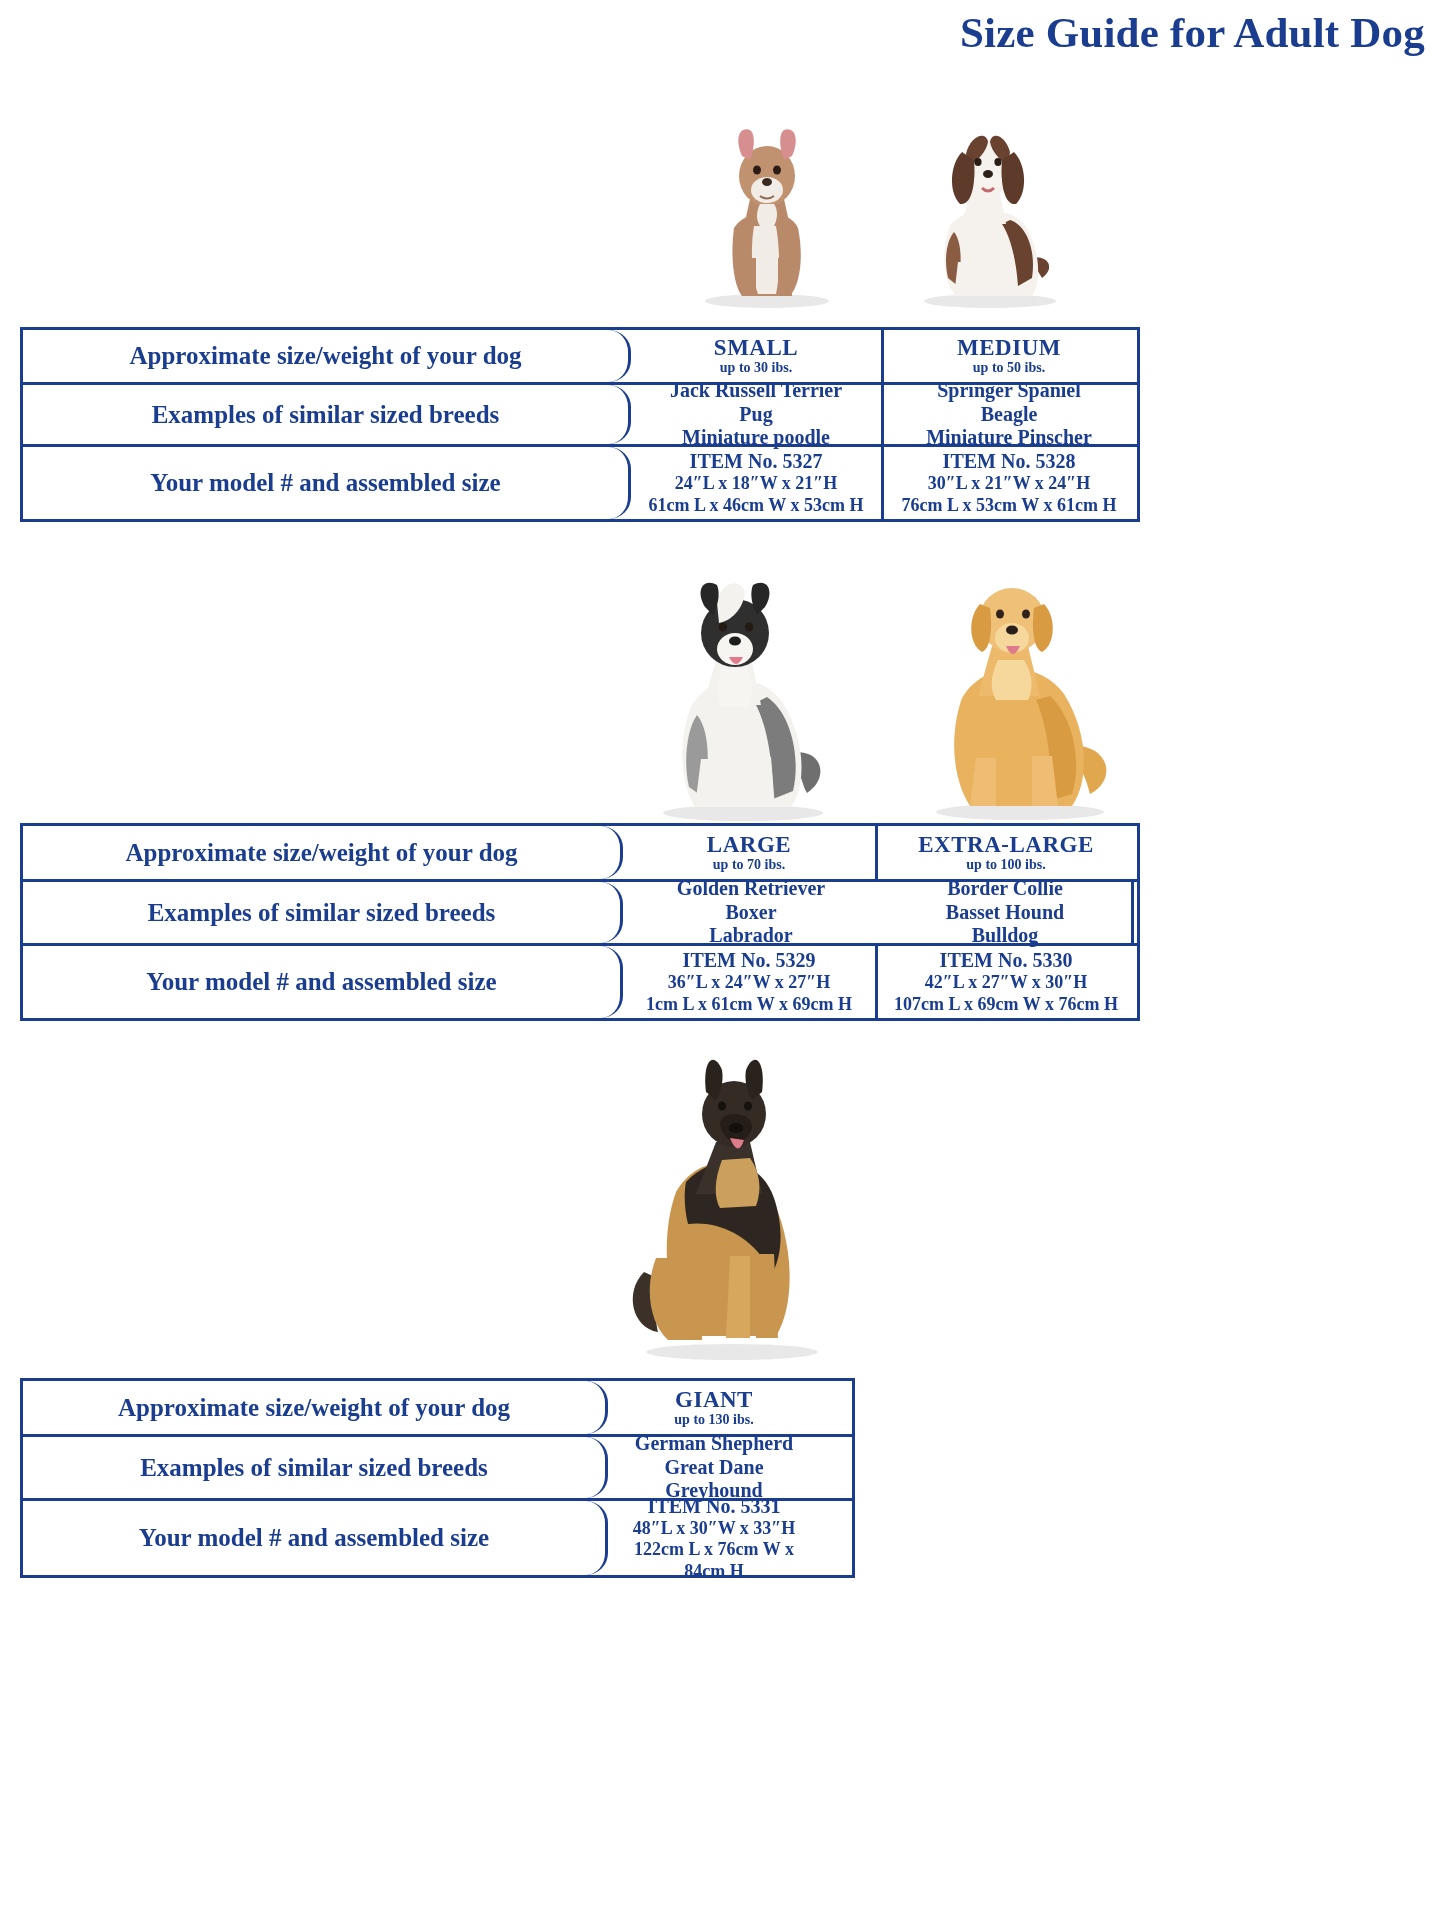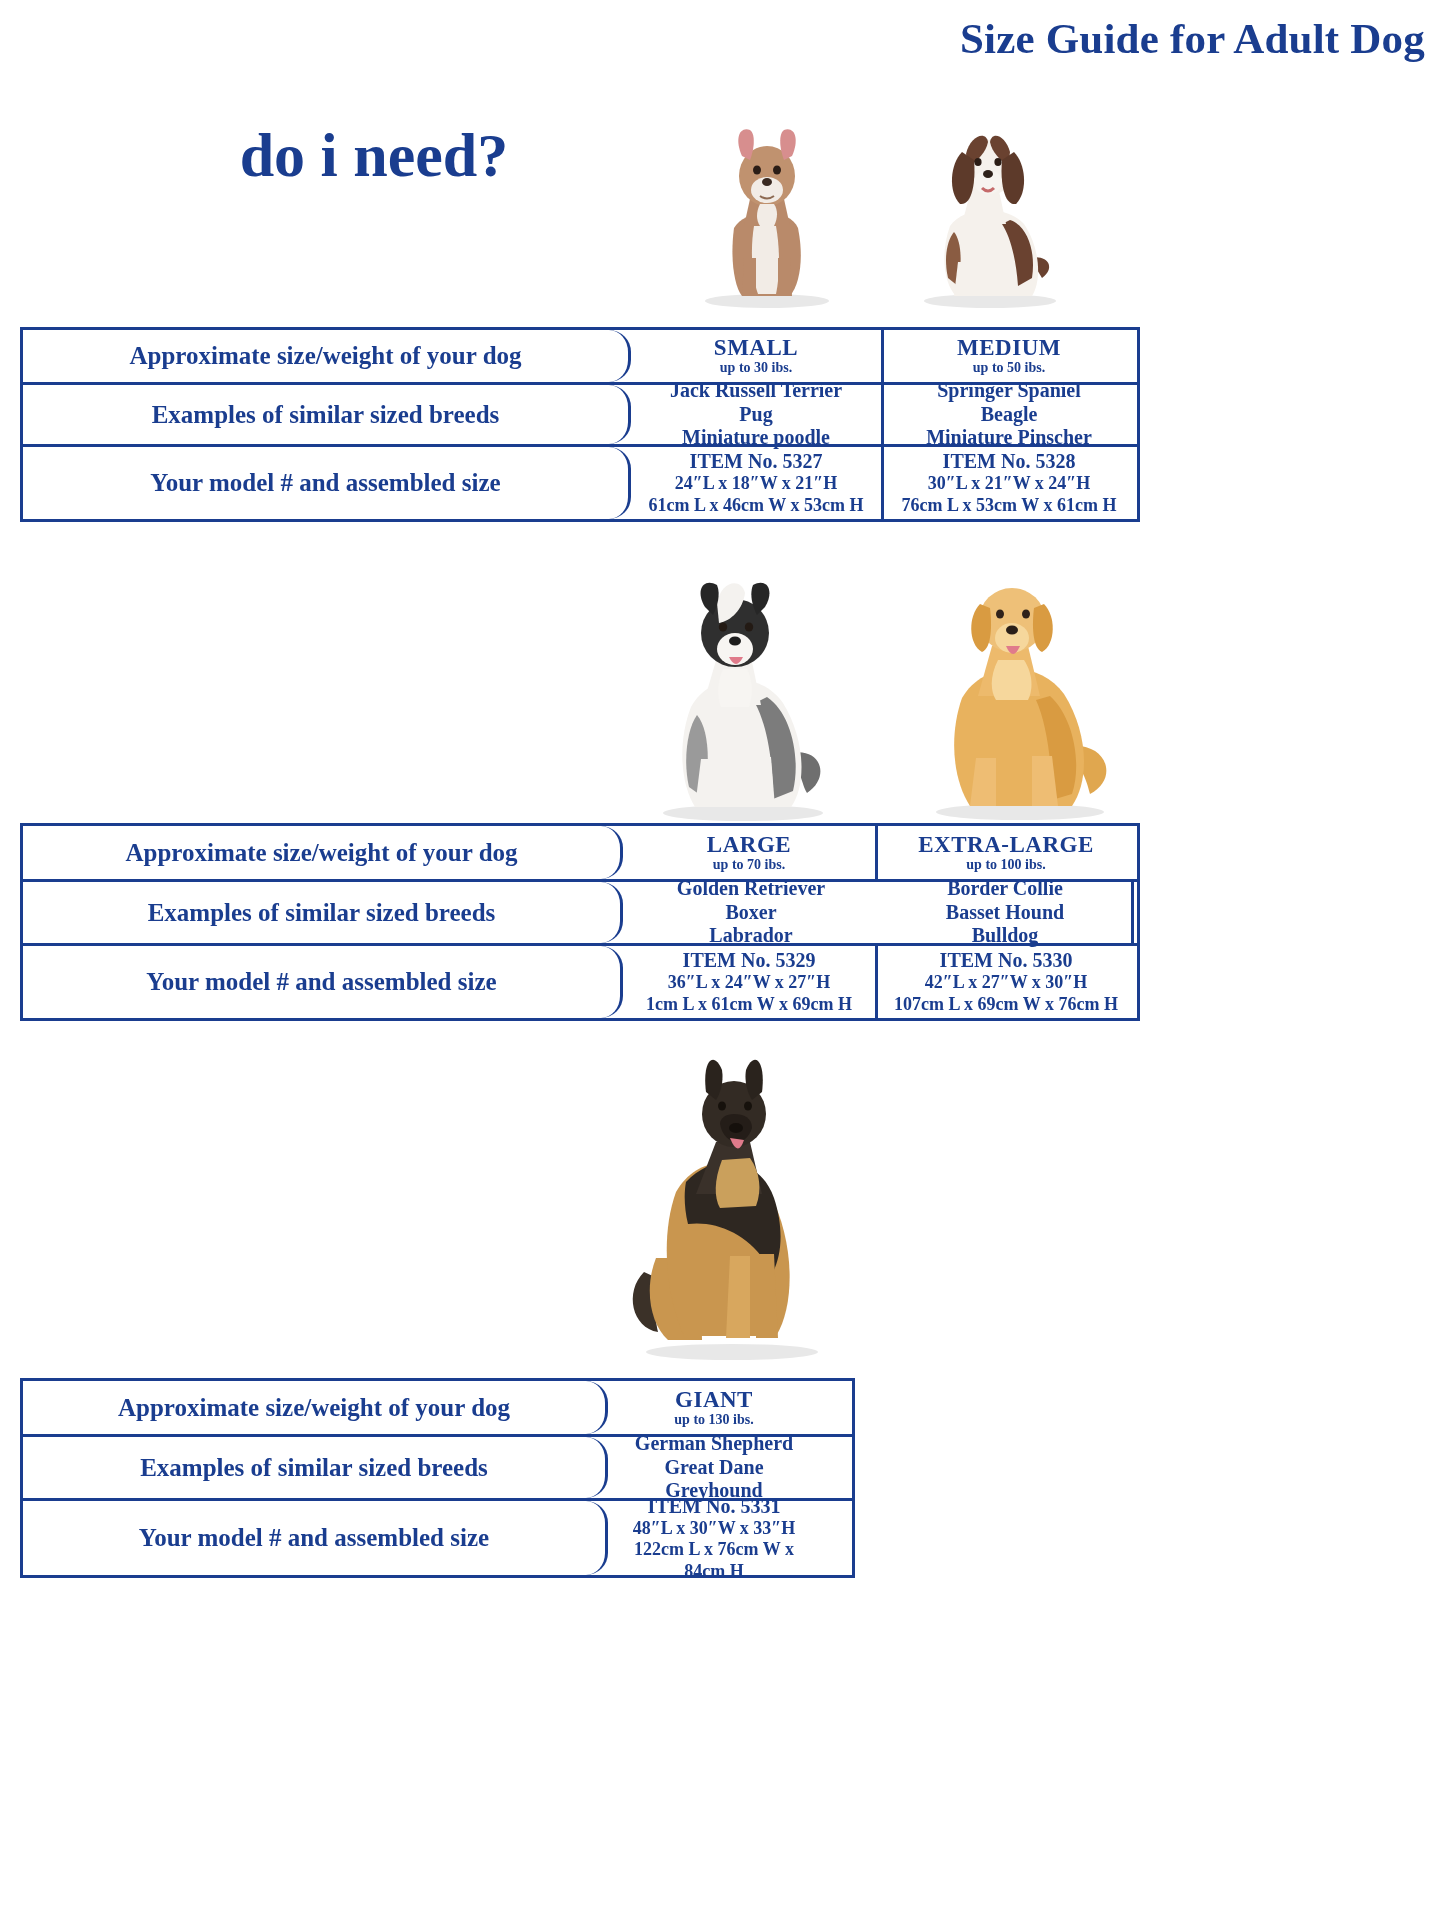--- a/index.html
+++ b/index.html
@@ -17,21 +17,21 @@
   }
   .page {
     position: relative;
     width: 1445px;
     height: 1931px;
   }
 
   
   .header-title {
     position: absolute;
-    top: 14px;
+    top: 8px;
     right: 20px;
     font-size: 43px;
     font-weight: bold;
     color: #1a3d8f;
     letter-spacing: 0.2px;
     white-space: nowrap;
   }
 
   .main-question {
     position: absolute;
@@ -144,21 +144,20 @@
   #table-giant .c-a { width: 212px; }
 </style>
 </head>
 <body>
 
 <div class="page">
 
   <div class="header-title">Size Guide for Adult Dog</div>
 
   <div class="main-question">
-    <span class="line2">do i need?</span>
   </div>
 
   <div class="dog" style="left:672px; top:108px; width:190px; height:200px;">
     <svg width="190" height="200" viewBox="0 0 190 200" xmlns="http://www.w3.org/2000/svg">
       <ellipse cx="95" cy="193" rx="62" ry="7" fill="#e8e8e8"></ellipse>
 
       <path d="M62 120 C58 150 62 178 70 188 L118 188 C128 176 132 150 126 120 C118 100 74 100 62 120 Z" fill="#b98a6a"></path>
       <path d="M82 118 C78 142 80 170 86 186 L104 186 C108 168 108 140 104 118 Z" fill="#f2ece6"></path>
 
       <path d="M72 150 L70 188 L84 188 L84 150 Z" fill="#b98a6a"></path>

